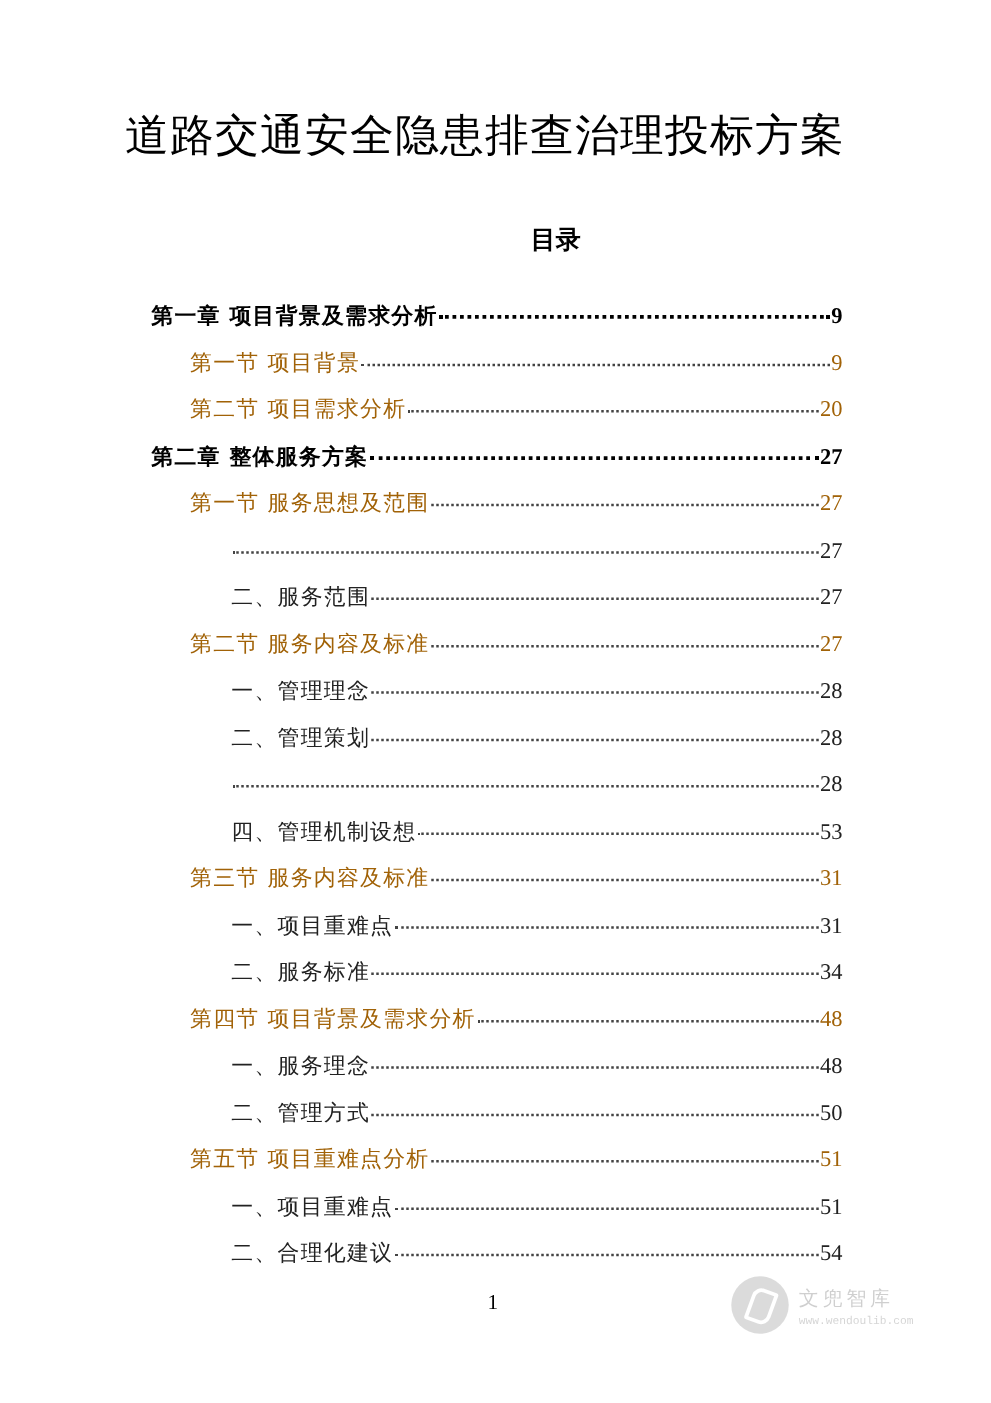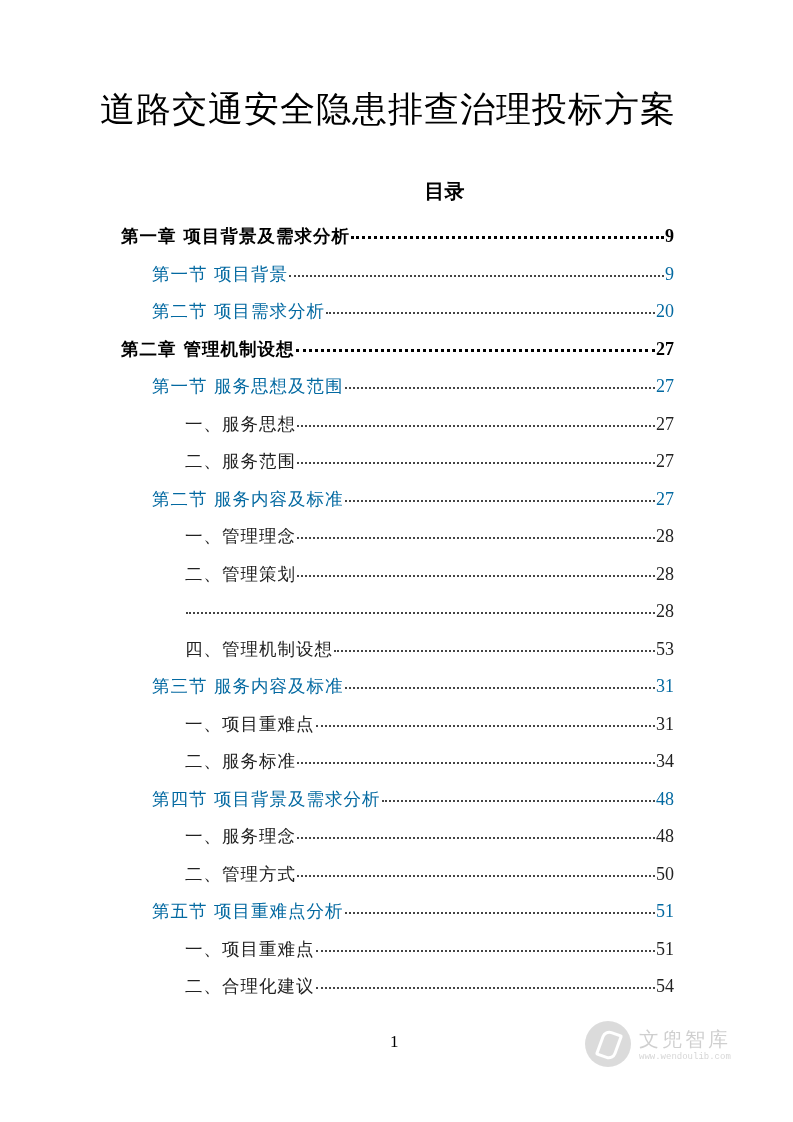--- a/index.html
+++ b/index.html
@@ -11,48 +11,48 @@
     position: absolute; left: 100px; width: 600px; top: 88px;
     font-size: 35px; line-height: 42px; letter-spacing: 1px;
     font-family: "DejaVu Sans", "Liberation Sans", sans-serif; font-weight: normal;
   }
   .toc-heading {
     position: absolute; left: 0; width: 793px; top: 178px;
     text-align: center; font-size: 20px; font-weight: bold;
     font-family: "DejaVu Sans", "Liberation Sans", sans-serif;
     padding-left: 48px;
   }
-  .toc { position: absolute; left: 121px; width: 553px; top: 218px; }
+  .toc { position: absolute; left: 121px; width: 553px; top: 234px; }
   .toc-row {
     display: flex; align-items: baseline; height: 37.5px; line-height: 37.5px;
     font-size: 17.5px; white-space: nowrap; overflow: hidden;
   }
   .toc-row .label { flex: 0 0 auto; letter-spacing: 1px; font-family: "DejaVu Sans", "Liberation Sans", sans-serif; }
   .toc-row .leader {
     flex: 1 1 auto; overflow: hidden; margin: 0 1px;
     border-bottom: 2px dotted #444; height: 0; position: relative; top: -3px;
   }
   .toc-row .page { flex: 0 0 auto; font-family: "Liberation Serif", "DejaVu Serif", serif; font-size: 18px; }
   .lvl1 .label { font-weight: bold; font-size: 17.5px; }
   .lvl1 .leader { border-bottom: 3px dotted #000; }
   .lvl1 .page { font-weight: bold; }
-  .lvl2 { padding-left: 31px; color: #0369a1; }
+  .lvl2 { padding-left: 31px; color: #a16207; }
   .lvl3 { padding-left: 64px; color: #222; }
   .page-number {
     position: absolute; left: 390px; top: 1032px; font-size: 17px;
     font-family: "Liberation Serif", "DejaVu Serif", serif;
   }
   .watermark {
     position: absolute; left: 585px; top: 1020px; width: 180px; height: 48px;
     display: flex; align-items: center; opacity: 0.35;
   }
   .wm-logo { width: 46px; height: 46px; border-radius: 50%; background: #9a9a9a; margin-right: 8px; position: relative; }
   .wm-logo::after { content: ""; position: absolute; left: 14px; top: 10px; width: 14px; height: 22px; border: 3px solid #fff; border-radius: 8px 2px 8px 2px; transform: rotate(20deg); }
   .wm-text { display: flex; flex-direction: column; }
-  .wm-name { font-size: 20px; color: #777; letter-spacing: 3px; font-family: "DejaVu Sans", sans-serif; line-height: 26px; }
+  .wm-name { font-size: 16px; color: #777; letter-spacing: 3px; font-family: "DejaVu Sans", sans-serif; line-height: 26px; }
   .wm-url { font-size: 9px; color: #888; font-family: Liberation Mono, monospace; }
 </style>
 </head>
 <body>
 
 <div class="title">道路交通安全隐患排查治理投标方案</div>
 <div class="toc-heading">目录</div>
 
 <div class="toc" id="toc">
     <div class="toc-row lvl1">
@@ -64,31 +64,30 @@
       <span class="label">第一节  项目背景</span>
       <span class="leader"></span>
       <span class="page">9</span>
     </div>
     <div class="toc-row lvl2">
       <span class="label">第二节  项目需求分析</span>
       <span class="leader"></span>
       <span class="page">20</span>
     </div>
     <div class="toc-row lvl1">
-      <span class="label">第二章  管理机制设想</span>
+      <span class="label">第二章  整体服务方案</span>
       <span class="leader"></span>
       <span class="page">27</span>
     </div>
     <div class="toc-row lvl2">
       <span class="label">第一节  服务思想及范围</span>
       <span class="leader"></span>
       <span class="page">27</span>
     </div>
     <div class="toc-row lvl3">
-      <span class="label">一、服务思想</span>
       <span class="leader"></span>
       <span class="page">27</span>
     </div>
     <div class="toc-row lvl3">
       <span class="label">二、服务范围</span>
       <span class="leader"></span>
       <span class="page">27</span>
     </div>
     <div class="toc-row lvl2">
       <span class="label">第二节  服务内容及标准</span>

